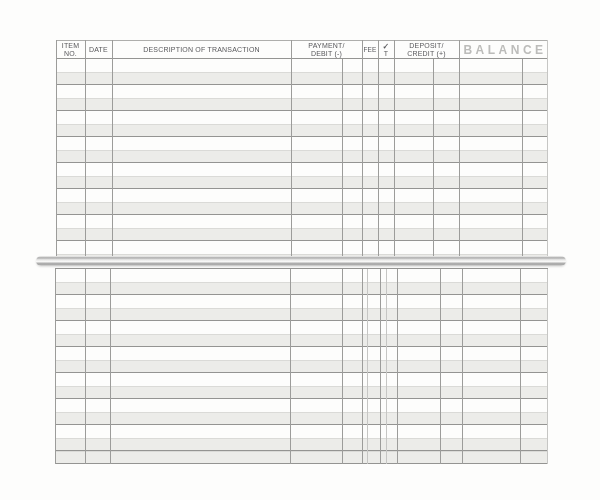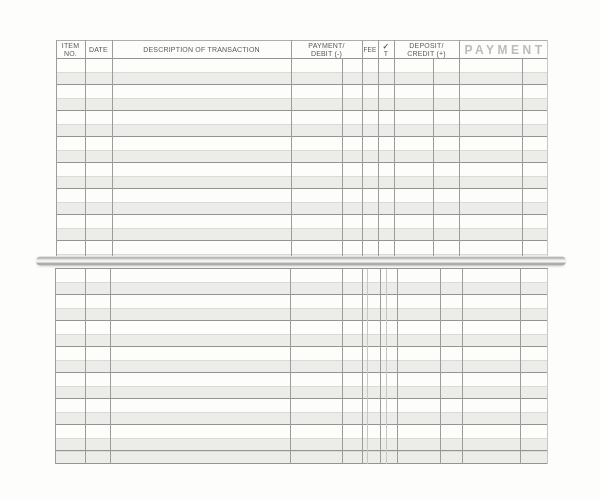--- a/index.html
+++ b/index.html
@@ -91,21 +91,21 @@
       </div>
       <div class="hcell checkcol" style="width:16px">
         <span class="check">✓</span>
         <span class="sub">T</span>
       </div>
       <div class="hcell" style="width:65px">
         <span class="sub">DEPOSIT/</span>
         <span class="sub">CREDIT (+)</span>
       </div>
       <div class="hcell balance" style="width:89px">
-        <span class="sub">PAYMENT</span>
+        <span class="sub">BALANCE</span>
       </div>
     </div>
     <div class="tbody" id="top-body">
         <div class="row">
           <div class="h1"></div>
           <div class="h2"></div>
         </div>
         <div class="row">
           <div class="h1"></div>
           <div class="h2"></div>

